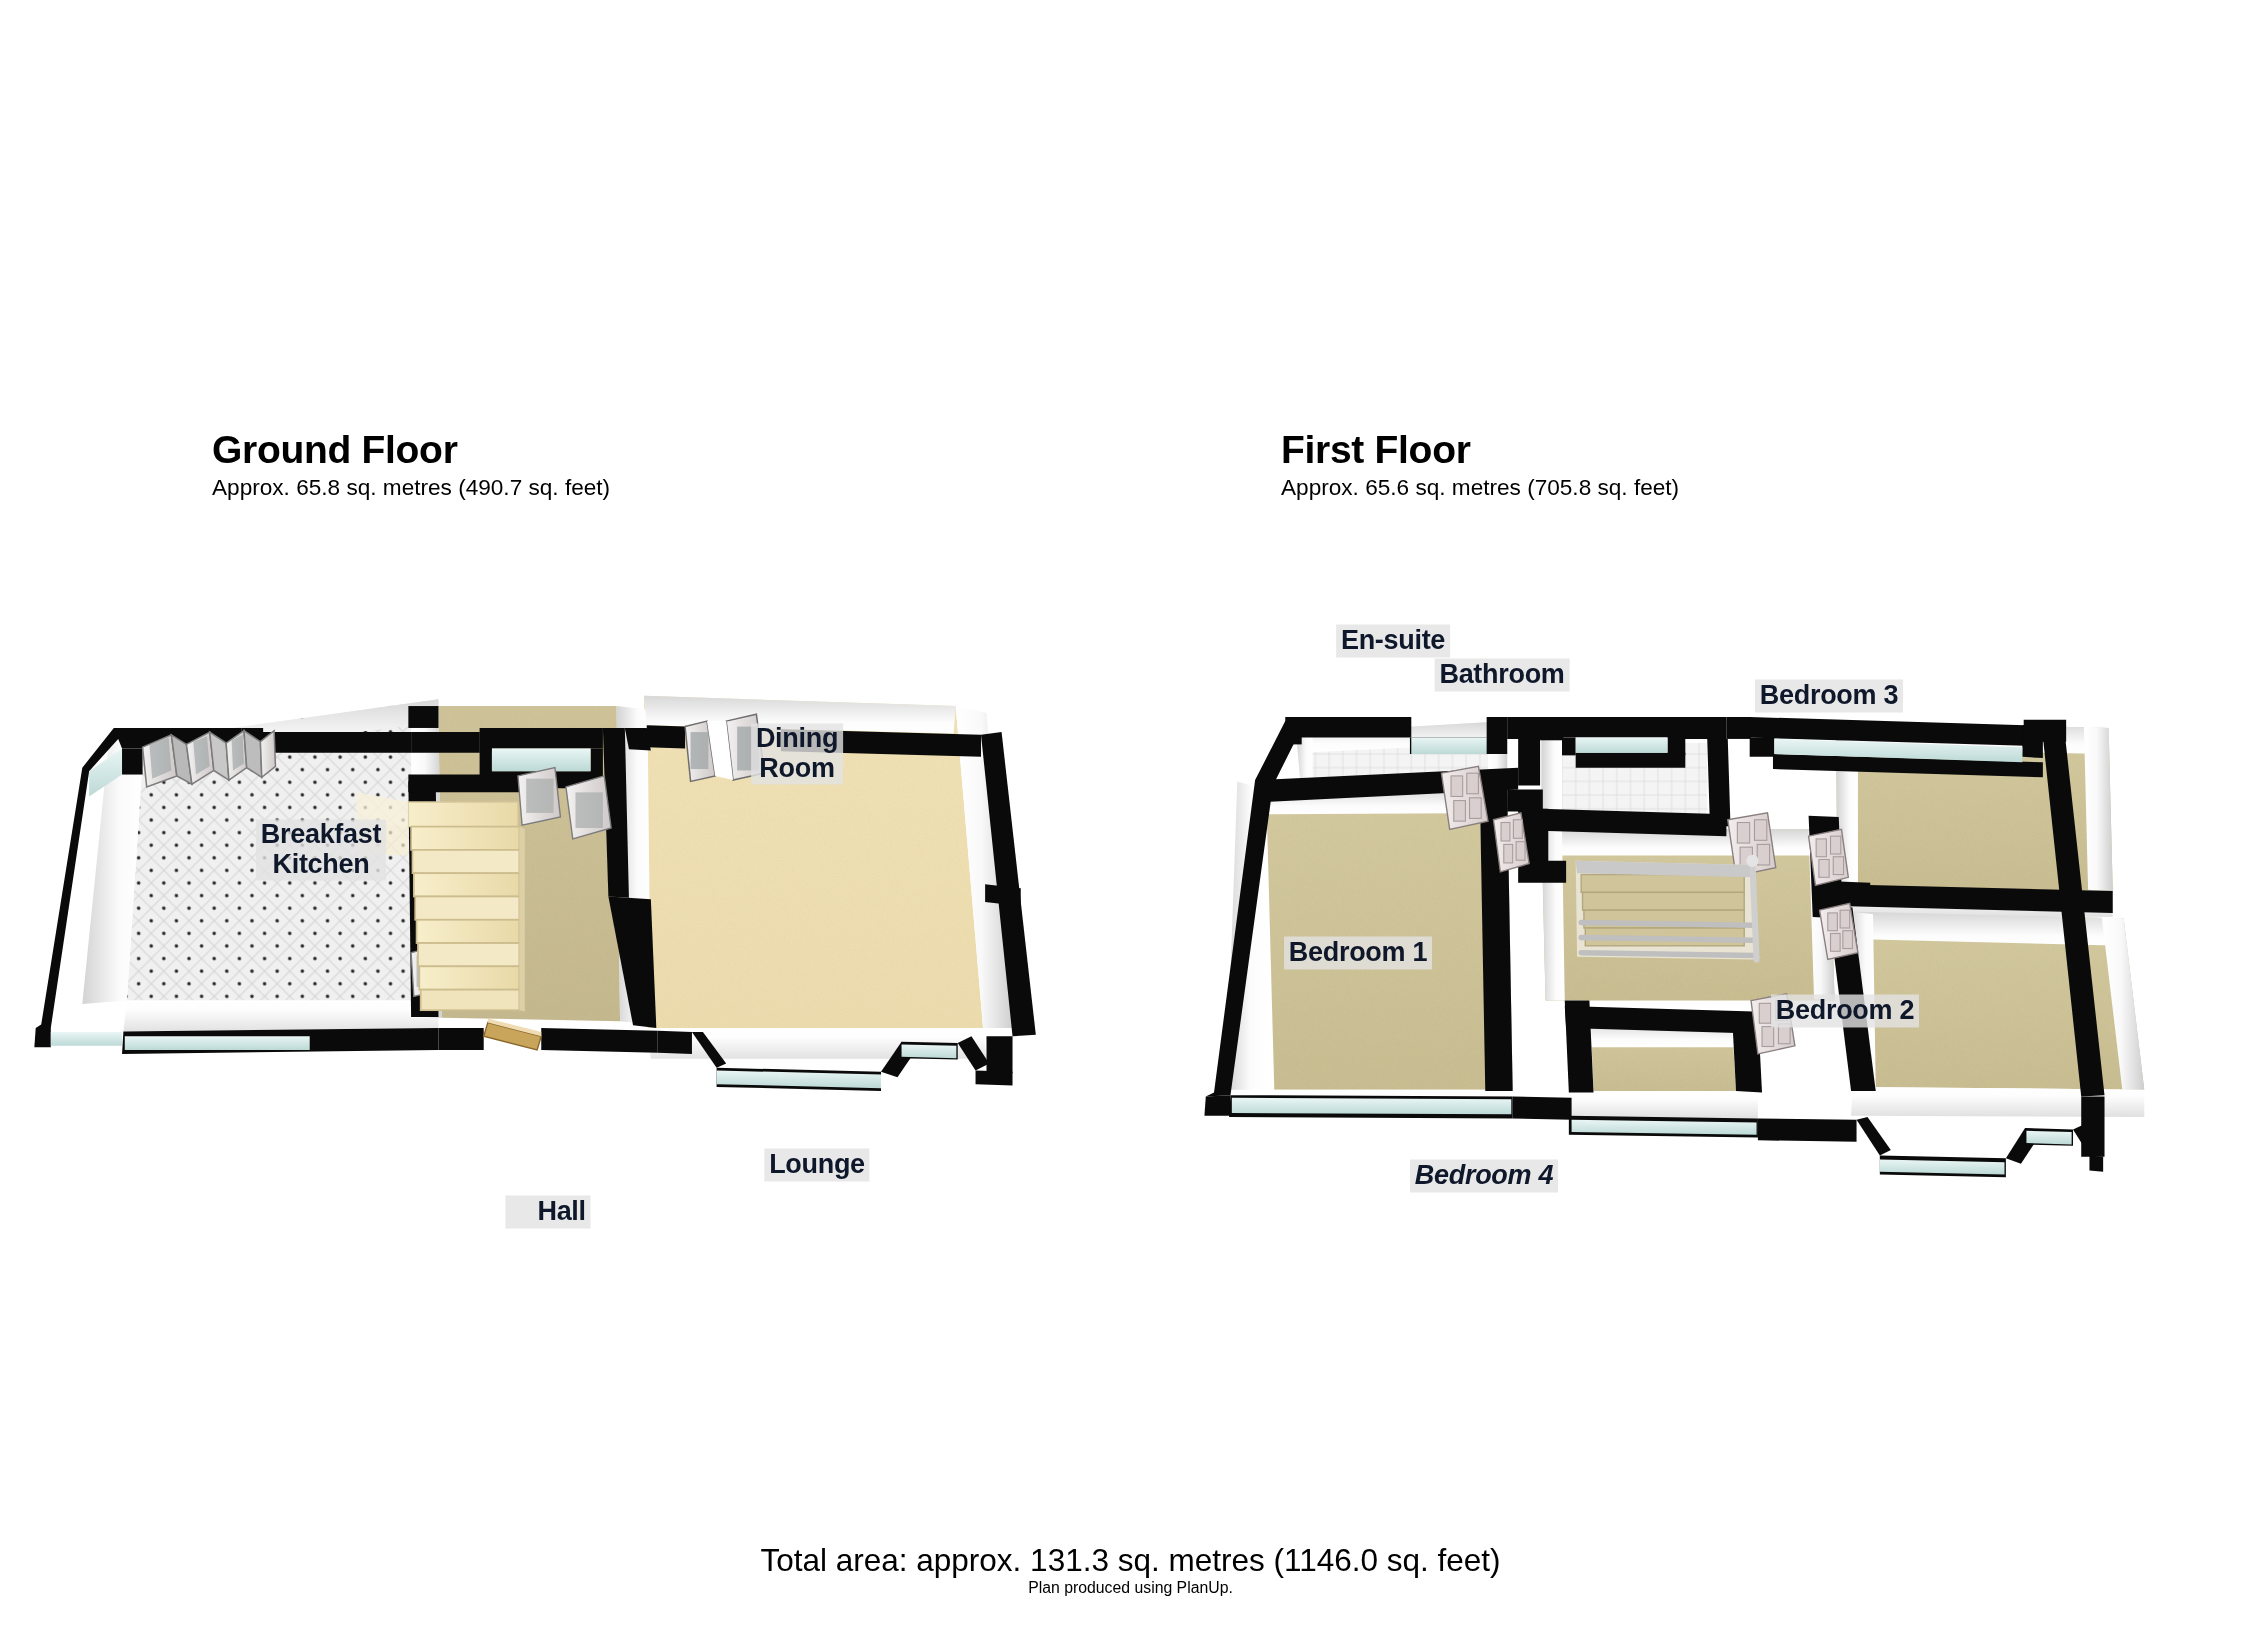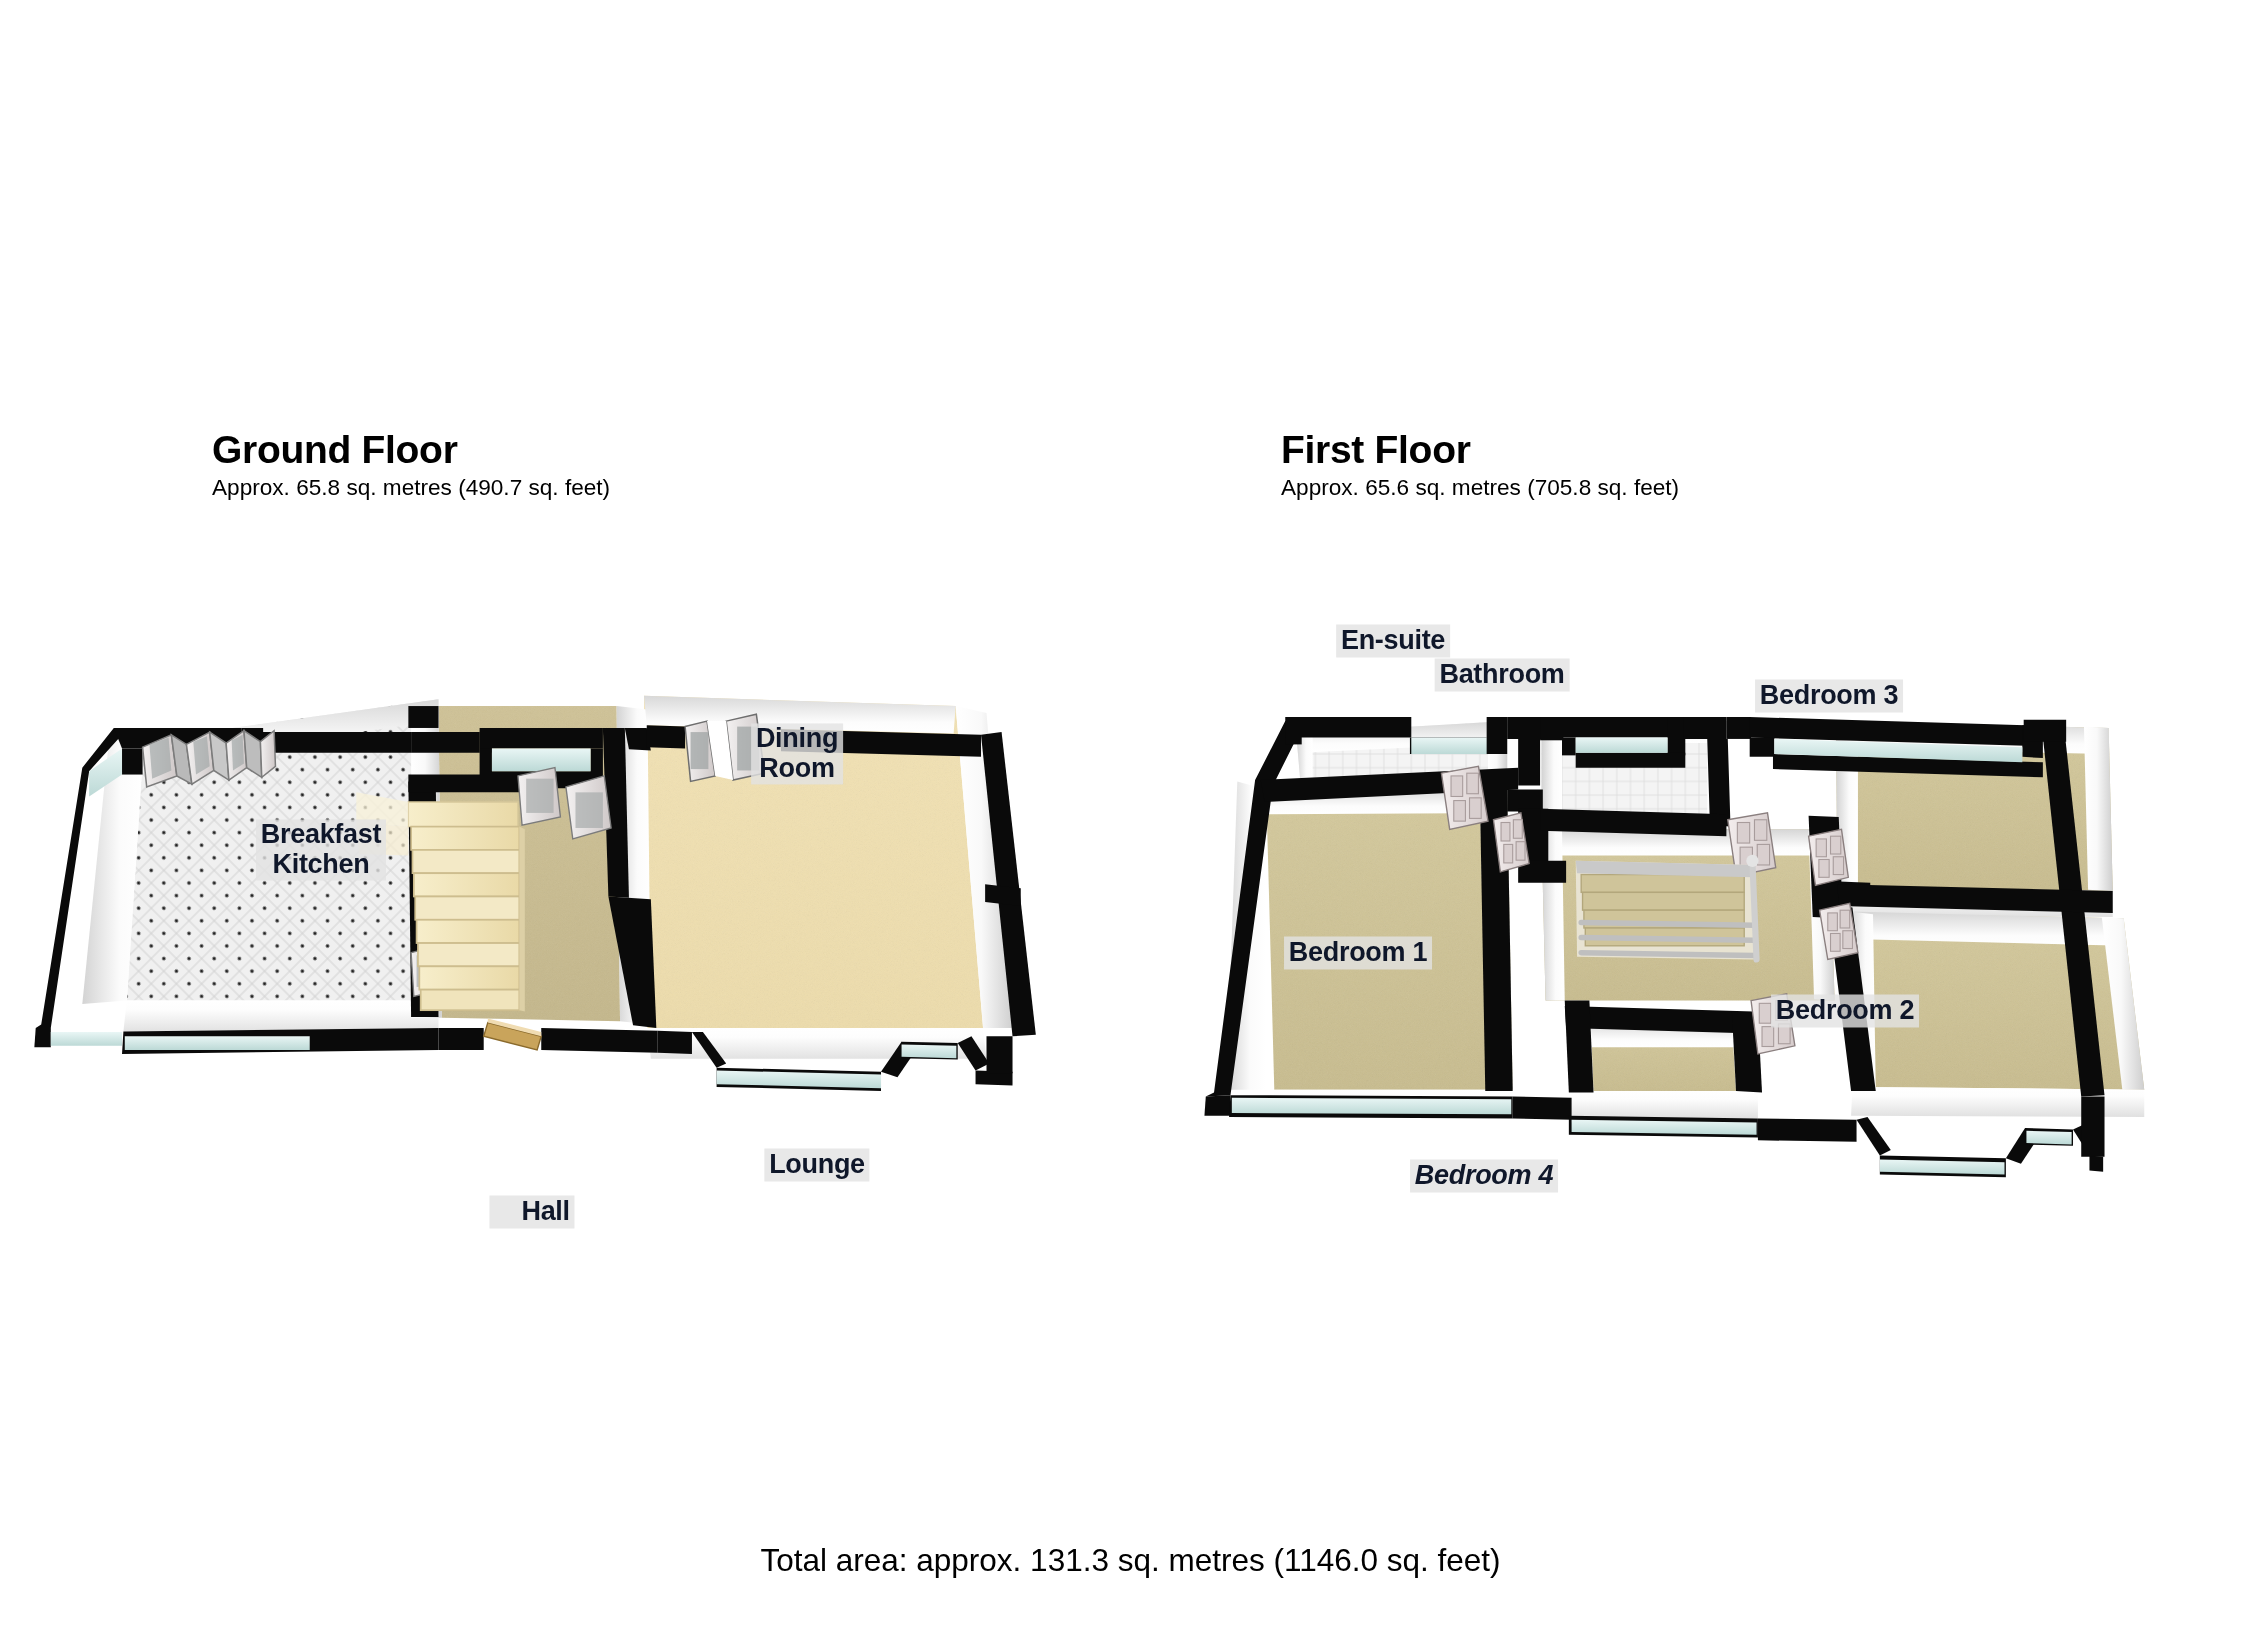--- a/index.html
+++ b/index.html
@@ -317,21 +317,21 @@
     <polygon points="712,792 790,812 784,832 706,812" fill="#c9a45b" stroke="#8a6a2c" stroke-width="2"></polygon>
     <polygon points="712,786 790,806 790,812 712,792" fill="#f0dcb2"></polygon>
   </g>
 </svg>
 
   <div class="room-label two-line" style="left:321px;  top:370px;">Breakfast
 Kitchen</div>
   <div class="room-label two-line" style="left:797px; top:274px;">Dining
 Room</div>
   <div class="room-label" style="left:817px; top:685px;">Lounge</div>
-  <div class="room-label" style="left:532px;  top:732px;padding-left:32px;">Hall</div>
+  <div class="room-label" style="left:548px;  top:732px;padding-left:32px;">Hall</div>
 </div>
 
 <div class="plan" id="first-plan">
 <svg width="1124" height="822" viewBox="0 0 1640 1200" xmlns="http://www.w3.org/2000/svg">
   <defs>
     <pattern id="fTile" width="20" height="20" patternUnits="userSpaceOnUse">
       <rect width="20" height="20" fill="#f4f4f4"></rect>
       <rect width="20" height="20" fill="none" stroke="#dcdcdc" stroke-width="1.2"></rect>
     </pattern>
     <linearGradient id="fWallL" x1="0" y1="0" x2="1" y2="0">
@@ -590,14 +590,15 @@
   <div class="room-label" style="left:256px;  top:161px;">En-suite</div>
   <div class="room-label" style="left:365px;  top:195px;">Bathroom</div>
   <div class="room-label" style="left:692px; top:216px;">Bedroom 3</div>
   <div class="room-label" style="left:221px;  top:473px;">Bedroom 1</div>
   <div class="room-label" style="left:708px; top:531px;text-align:right;">Bedroom 2</div>
   <div class="room-label" style="left:347px;  top:696px;font-style:italic;">Bedroom 4</div>
 </div>
 
 <div id="footer">
   <div class="total">Total area: approx. 131.3 sq. metres (1146.0 sq. feet)</div>
+  <div class="producer">Plan produced using PlanUp.</div>
 </div>
 
 
 </body></html>

